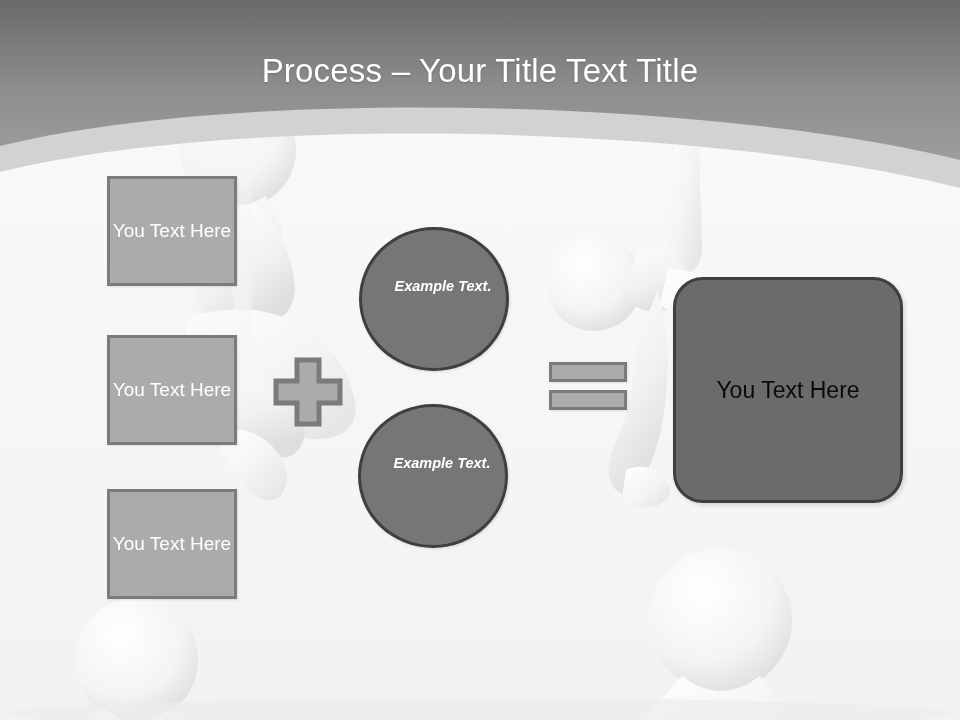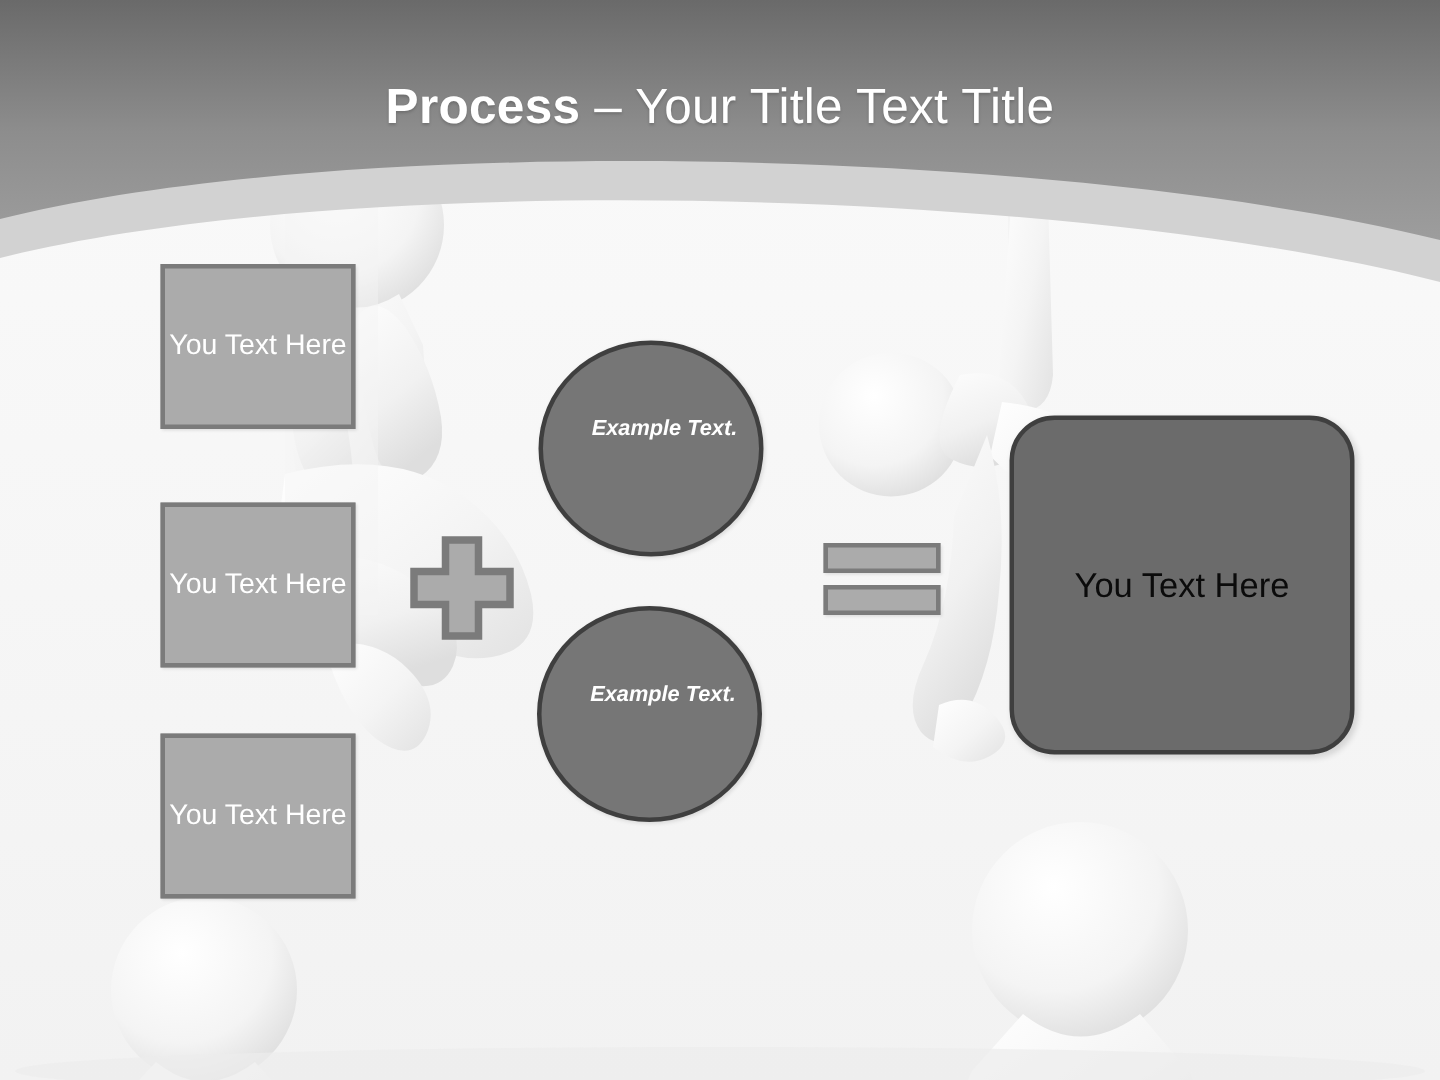--- a/index.html
+++ b/index.html
@@ -48,21 +48,21 @@
     left: 0;
     width: 960px;
     text-align: center;
     color: #ffffff;
     font-size: 33px;
     letter-spacing: 0.2px;
     line-height: 1.15;
     white-space: nowrap;
     text-shadow: 0 1px 2px rgba(0,0,0,0.18);
   }
-  .title .strong { font-weight: bold; }
+  .title .strong { font-weight: normal; }
   .title .light  { font-weight: normal; }
 
   
   .box {
     position: absolute;
     box-sizing: border-box;
     width: 130px;
     height: 110px;
     background: #ababab;
     border: 3px solid #7b7b7b;

